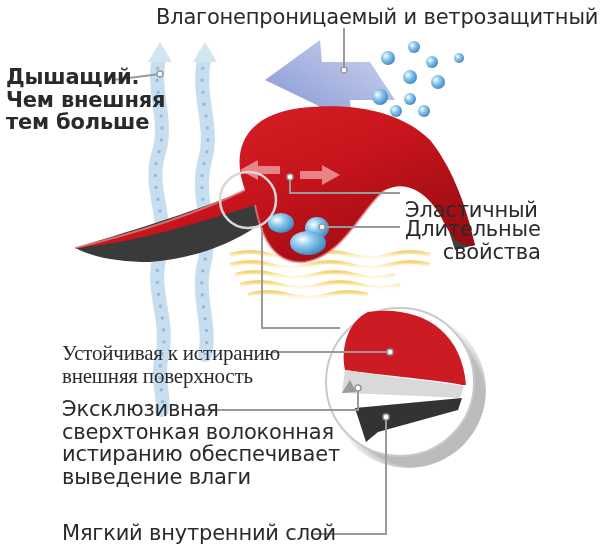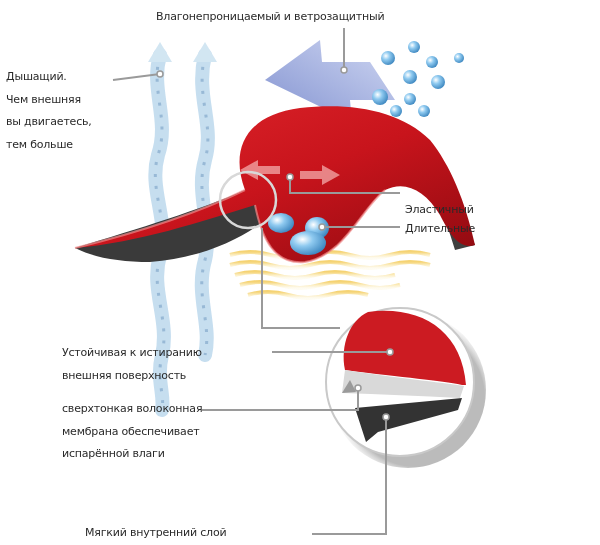--- a/index.html
+++ b/index.html
@@ -1,18 +1,18 @@
 <!DOCTYPE html>
 <html><head>
 <meta charset="utf-8">
 <style>
   html, body { margin: 0; padding: 0; background: #ffffff; }
   body { width: 600px; height: 545px; position: relative; overflow: hidden;
          font-family: "DejaVu Sans", "Liberation Sans", sans-serif; color: #2b2b2b; }
-  .lbl { position: absolute; font-size: 11px; line-height: 22.5px; color: #2a2a2a;
+  .lbl { position: absolute; font-size: 21px; line-height: 22.5px; color: #2a2a2a;
          letter-spacing: -0.2px; white-space: nowrap; }
   .lbl div { display: block; }
   svg.art { position: absolute; left: 0; top: 0; }
 </style>
 </head>
 <body>
 
 <svg class="art" width="600" height="545" viewBox="0 0 600 545" xmlns="http://www.w3.org/2000/svg">
   <defs>
     <linearGradient id="redG" x1="0" y1="0" x2="1" y2="1">
@@ -129,41 +129,42 @@
     <circle cx="390" cy="352" r="3"></circle>
     <circle cx="358" cy="388" r="3"></circle>
     <circle cx="386" cy="417" r="3"></circle>
   </g>
 </svg>
 
 <div class="lbl" style="left:156px; top:6px;">
   <div>Влагонепроницаемый и ветрозащитный</div>
 </div>
 
-<div class="lbl" style="left:6px; top:66px;">
+<div class="lbl" style="left:6px; top:66px;font-weight:bold;">
   <div>Дышащий.</div>
   <div>Чем внешняя</div>
-  <div>вы двигаетесь,</div>
   <div>тем больше</div>
 </div>
 
 <div class="lbl" style="left:405px; top:199px;">
   <div>Эластичный</div>
 </div>
 
 <div class="lbl" style="left:405px; top:218px;text-align:right;">
   <div>Длительные</div>
+  <div>свойства</div>
 </div>
 
-<div class="lbl" style="left:62px; top:342px;">
+<div class="lbl" style="left:62px; top:342px;font-family:Liberation Serif, serif;">
   <div>Устойчивая к истиранию</div>
   <div>внешняя поверхность</div>
 </div>
 
 <div class="lbl" style="left:62px; top:398px;">
+  <div>Эксклюзивная</div>
   <div>сверхтонкая волоконная</div>
-  <div>мембрана обеспечивает</div>
-  <div>испарённой влаги</div>
+  <div>истиранию обеспечивает</div>
+  <div>выведение влаги</div>
 </div>
 
-<div class="lbl" style="left:62px; top:522px;margin-left:23px;">
+<div class="lbl" style="left:62px; top:522px;">
   <div>Мягкий внутренний слой</div>
 </div>
 
 </body></html>

